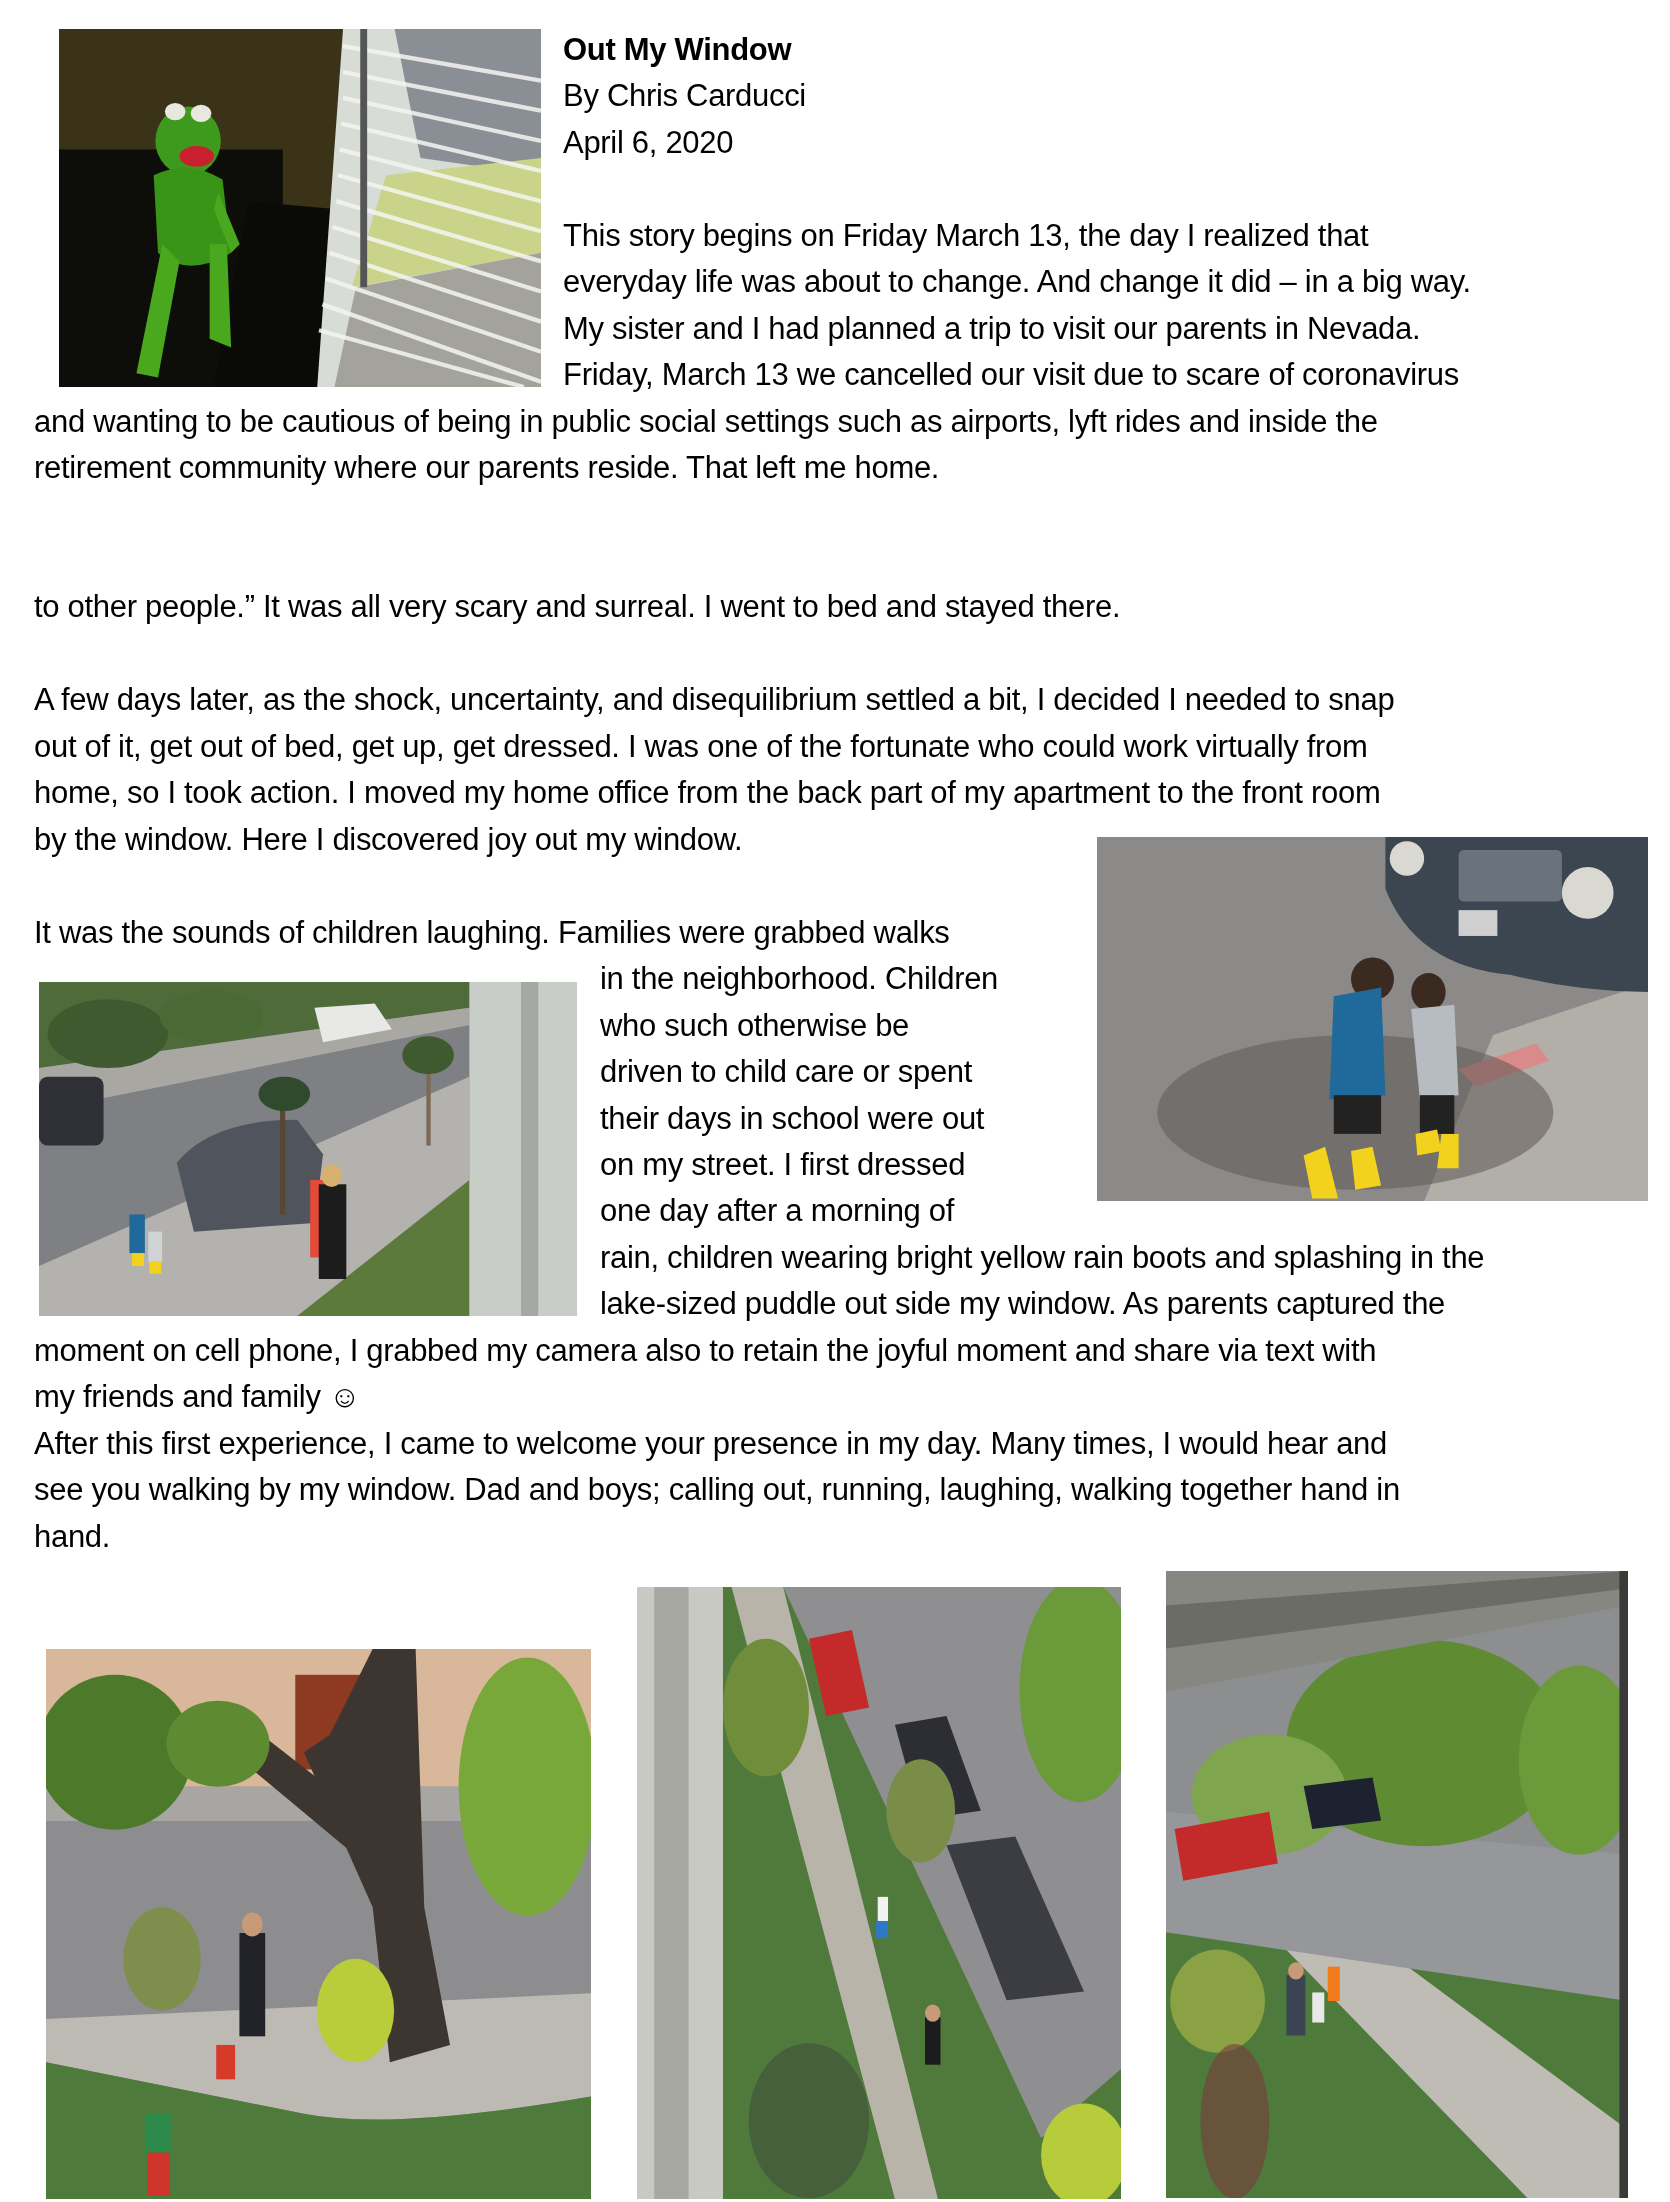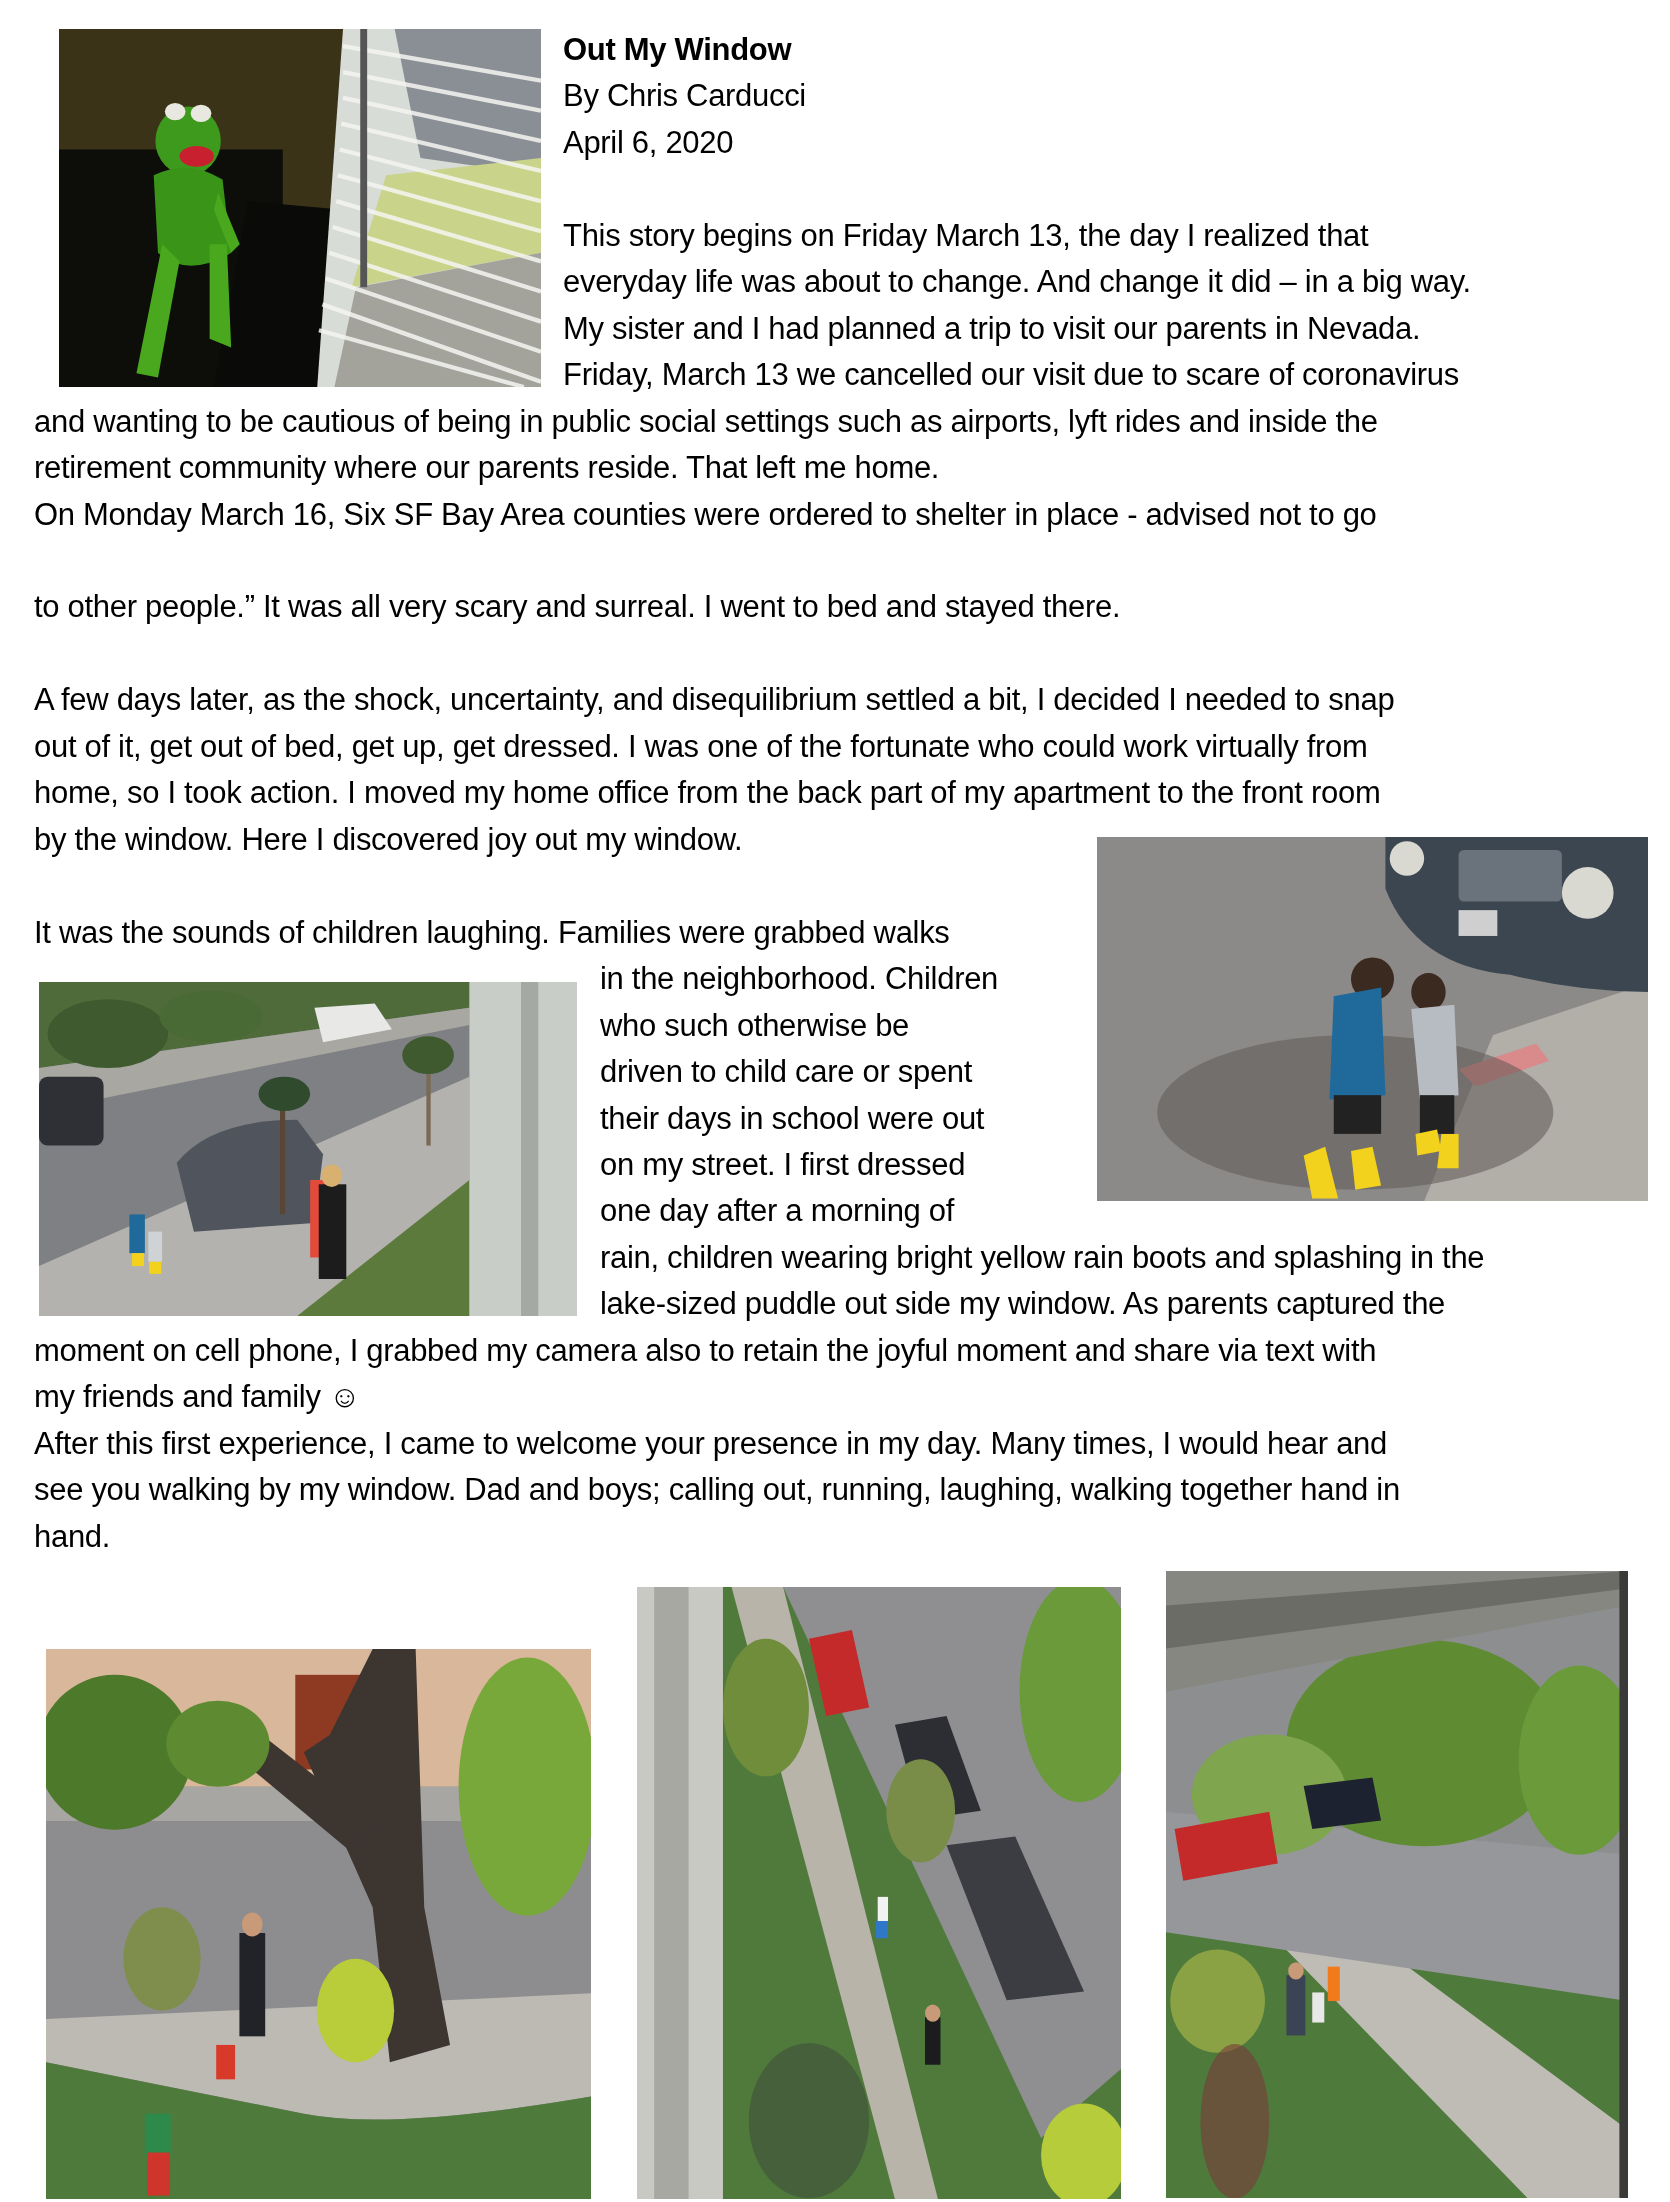--- a/index.html
+++ b/index.html
@@ -21,21 +21,20 @@
   <div class="txt" style="left:563px; top:65px;">By Chris Carducci</div>
   <div class="txt" style="left:563px; top:112px;">April 6, 2020</div>
 
   <div class="txt" style="left:563px; top:205px;">This story begins on Friday March 13, the day I realized that</div>
   <div class="txt" style="left:563px; top:251px;">everyday life was about to change. And change it did – in a big way.</div>
   <div class="txt" style="left:563px; top:298px;">My sister and I had planned a trip to visit our parents in Nevada.</div>
   <div class="txt" style="left:563px; top:344px;">Friday, March 13 we cancelled our visit due to scare of coronavirus</div>
   <div class="txt" style="left:34px; top:391px;">and wanting to be cautious of being in public social settings such as airports, lyft rides and inside the</div>
   <div class="txt" style="left:34px; top:437px;">retirement community where our parents reside.  That left me home.</div>
 
-  <div class="txt" style="left:34px; top:484px;">On Monday March 16,  Six SF Bay Area counties were ordered to shelter in place - advised not to go</div>
   <div class="txt" style="left:34px; top:576px;">to other people.” It was all very scary and surreal.  I went to bed and stayed there.</div>
 
   <div class="txt" style="left:34px; top:669px;">A few days later, as the shock, uncertainty, and disequilibrium settled a bit, I decided I needed to snap</div>
   <div class="txt" style="left:34px; top:716px;">out of it, get out of bed, get up, get dressed.  I was one of the fortunate who could work virtually from</div>
   <div class="txt" style="left:34px; top:762px;">home, so I took action.  I moved my home office from the back part of my apartment to the front room</div>
   <div class="txt" style="left:34px; top:809px;text-align:right;">by the window.  Here I discovered joy out my window.</div>
 
   <div class="txt" style="left:34px; top:902px;">It was the sounds of children laughing. Families were grabbed walks</div>
   <div class="txt" style="left:600px; top:948px;">in the neighborhood. Children</div>
   <div class="txt" style="left:600px; top:995px;">who such otherwise be</div>

